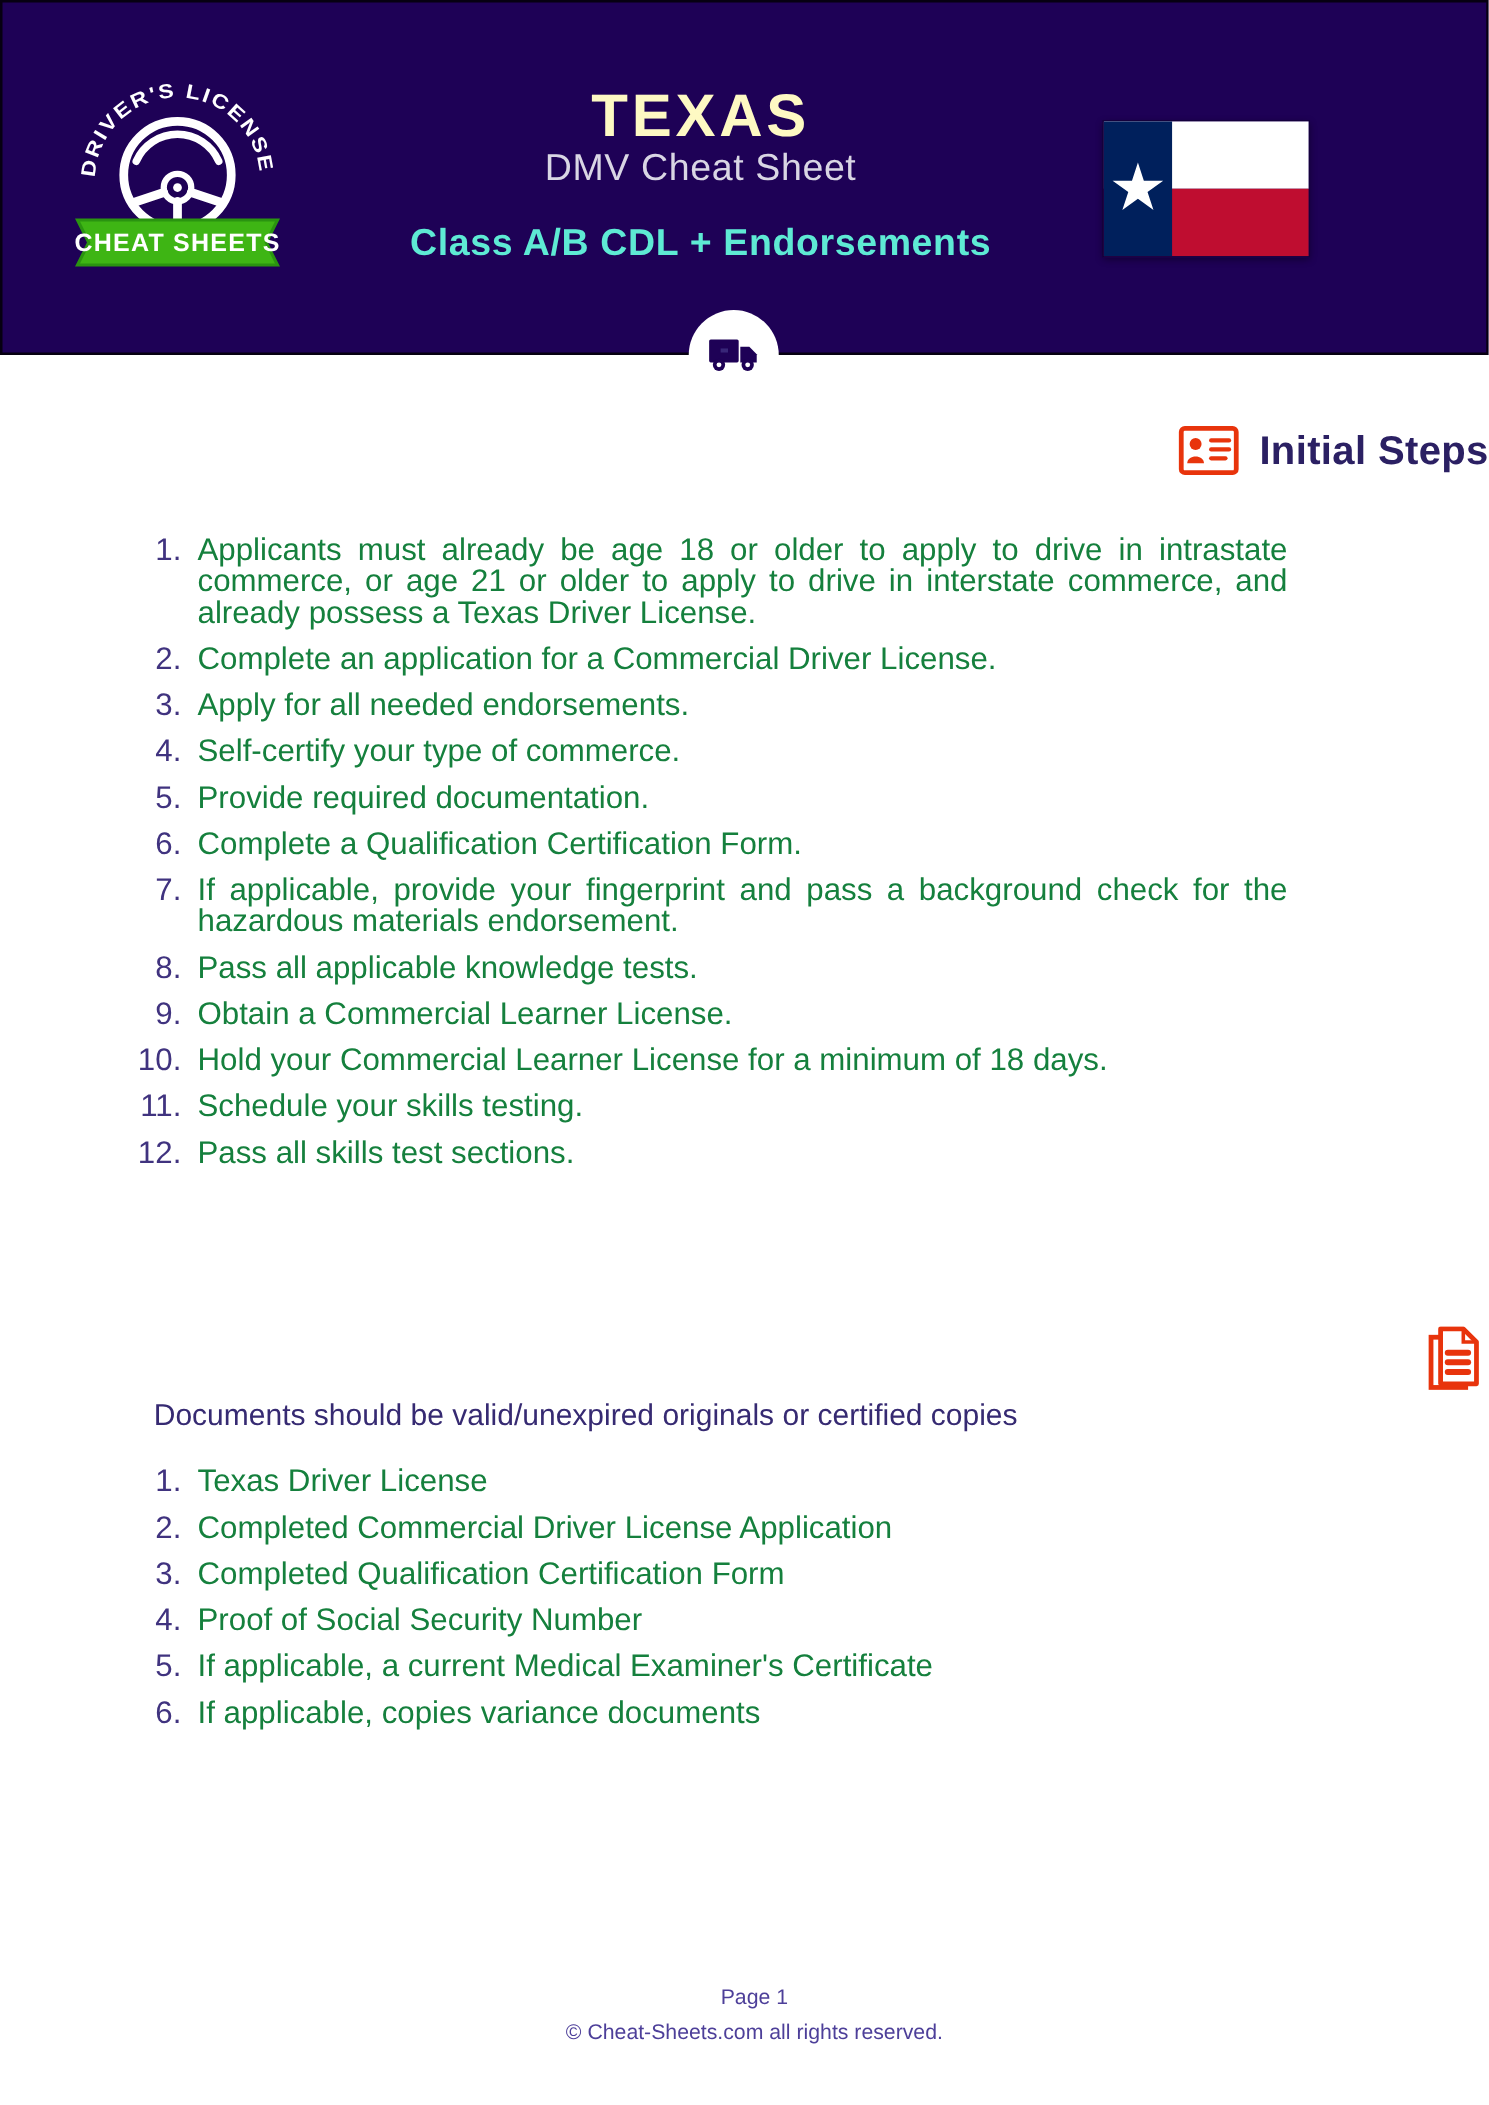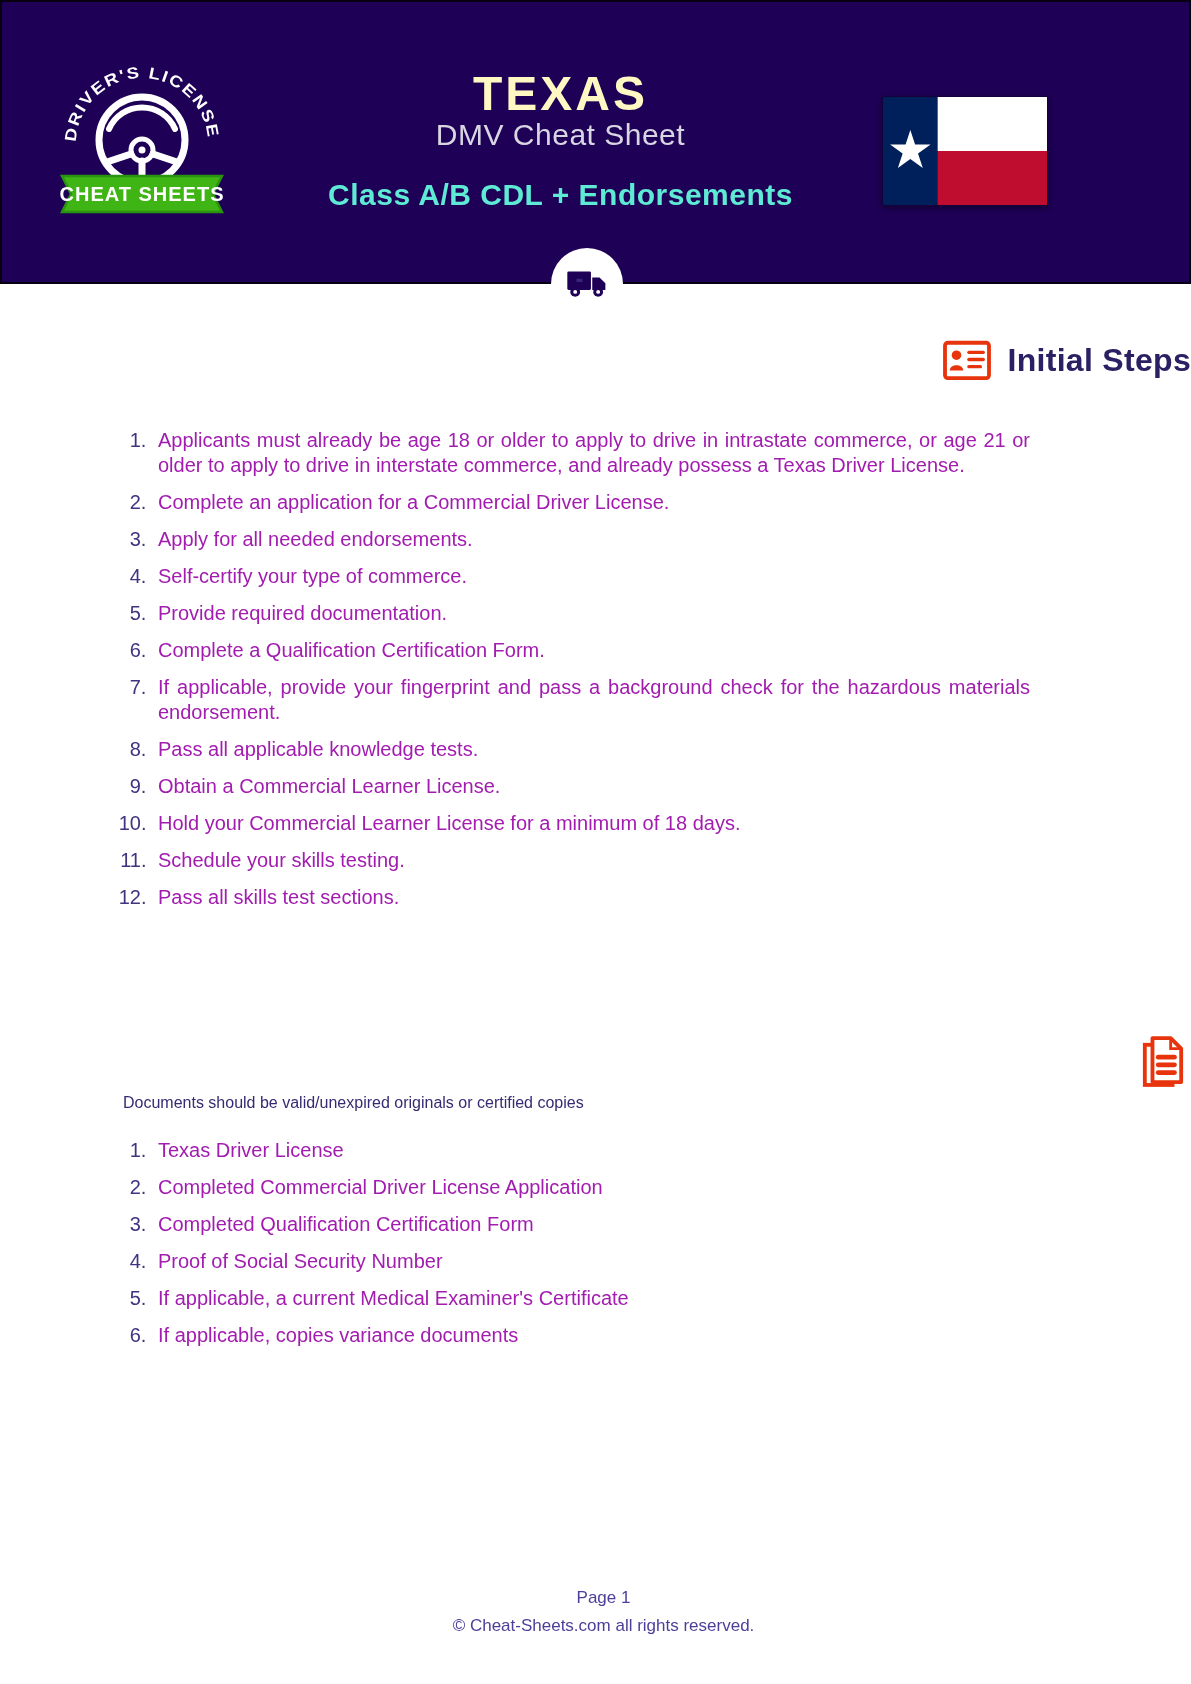--- a/index.html
+++ b/index.html
@@ -46,28 +46,28 @@
   .content { position:absolute; left:0; top:286px; width:1191px; }
   .section { padding-left:57px; }
   .section-head { display:flex; align-items:center; gap:16px;justify-content:flex-end; }
   .section-icon { width:50px; height:48px; flex:0 0 auto; display:flex; align-items:center; }
   .section-icon svg { display:block; }
   .section-title {
     color:#2b2063; font-size:32px; font-weight:800; letter-spacing:0.3px;
     font-family:"Liberation Sans","DejaVu Sans",sans-serif;
   }
   .section-sub {
-    margin:8px 0 0 66px; color:#362a72; font-size:16px; font-weight:500;
+    margin:8px 0 0 66px; color:#362a72; font-size:24px; font-weight:500;
   }
   .section-initial { margin-top:50px; }
   .section-docs { margin-top:128px; }
 
   ol.steps {
     margin-top:44px; margin-left:61px; width:912px;
-    color:#a21caf; font-size:20px; line-height:25px;
+    color:#15803d; font-size:25px; line-height:25px;
     padding-left:34px;
   }
   ol.steps li { margin-bottom:12px; padding-left:6px; }
   ol.steps li::marker { color:#40337f; }
   ol.steps.justify li { text-align:justify; }
   ol.docs-list { margin-top:26px; }
   ol.docs-list li { margin-bottom:12px; }
 
   
   .footer {

